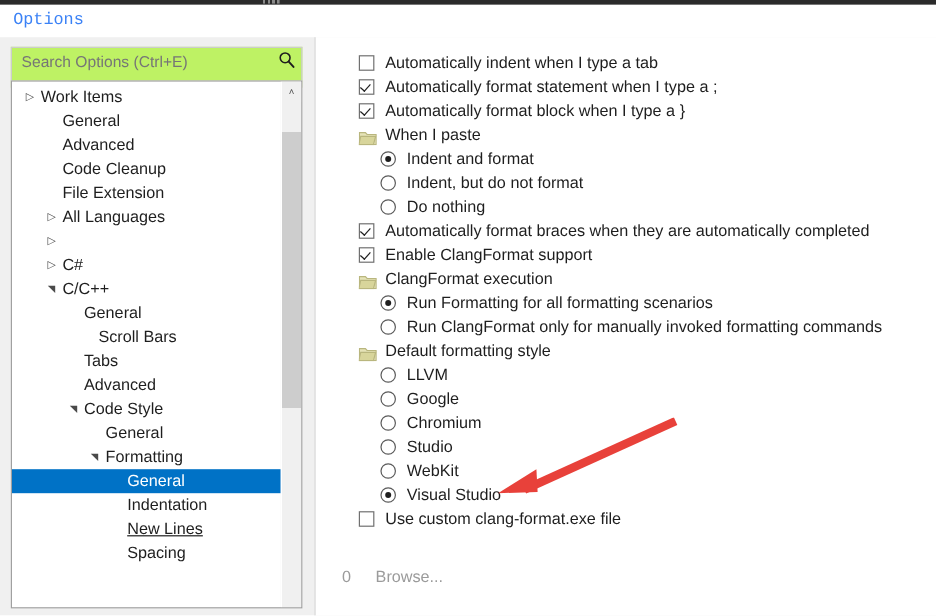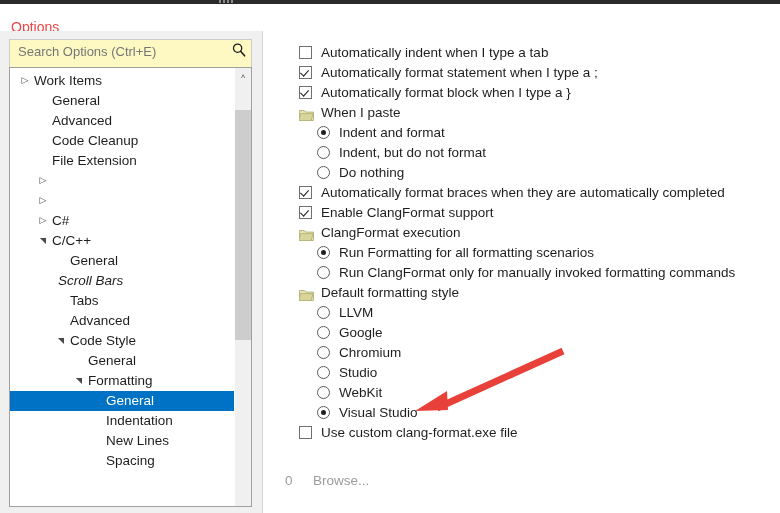--- a/index.html
+++ b/index.html
@@ -36,24 +36,25 @@
 
   
   .titlebar {
     position: absolute;
     left: 0; top: 4px;
     width: 780px; height: 27px;
     background: #ffffff;
   }
   .titlebar .title {
     position: absolute;
-    left: 11px; top: 15px;
+    left: 11px; top: 5px;
     font-size: 14px;
-    color: #ef4444;
-    white-space: nowrap;
+    color: #3b82f6;
+    white-space: nowrap;
+    font-family: Liberation Mono, monospace;
   }
 
   
   .dialog-body {
     position: absolute;
     left: 0; top: 31px;
     width: 780px; height: 482px;
     background: #f0f0f0;
   }
 
@@ -61,21 +62,21 @@
   .left-pane {
     position: absolute;
     left: 0; top: 0;
     width: 260px; height: 482px;
   }
 
   .search-box {
     position: absolute;
     left: 9px; top: 8px;
     width: 243px; height: 34px;
-    background: #fef9c3;
+    background: #bef264;
     border: 1px solid #cccccc;
     box-sizing: border-box;
   }
   .search-input {
     position: absolute;
     left: 6px; top: 0px;
     width: 205px; height: 20px;
     border: 0;
     outline: 0;
     background: transparent;
@@ -290,37 +291,38 @@
             <span class="tlabel" style="left: 42px;">Advanced</span>
           </div>
           <div class="tree-row">
             <span class="tlabel" style="left: 42px;">Code Cleanup</span>
           </div>
           <div class="tree-row">
             <span class="tlabel" style="left: 42px;">File Extension</span>
           </div>
           <div class="tree-row">
             <span class="glyph" style="left: 26px;">▷</span>
+            <span class="tlabel" style="left: 42px;">All Languages</span>
           </div>
           <div class="tree-row">
             <span class="glyph" style="left: 26px;">▷</span>
           </div>
           <div class="tree-row">
             <span class="glyph" style="left: 26px;">▷</span>
             <span class="tlabel" style="left: 42px;">C#</span>
           </div>
           <div class="tree-row">
             <span class="glyph" style="left: 26px; font-size: 8px; transform: rotate(-90deg);">◢</span>
             <span class="tlabel" style="left: 42px;">C/C++</span>
           </div>
           <div class="tree-row">
             <span class="tlabel" style="left: 60px;">General</span>
           </div>
           <div class="tree-row">
-            <span class="tlabel" style="left: 48px; font-style: italic;">Scroll Bars</span>
+            <span class="tlabel" style="left: 72px;">Scroll Bars</span>
           </div>
           <div class="tree-row">
             <span class="tlabel" style="left: 60px;">Tabs</span>
           </div>
           <div class="tree-row">
             <span class="tlabel" style="left: 60px;">Advanced</span>
           </div>
           <div class="tree-row">
             <span class="glyph" style="left: 44px; font-size: 8px; transform: rotate(-90deg);">◢</span>
             <span class="tlabel" style="left: 60px;">Code Style</span>
@@ -332,21 +334,21 @@
             <span class="glyph" style="left: 62px; font-size: 8px; transform: rotate(-90deg);">◢</span>
             <span class="tlabel" style="left: 78px;">Formatting</span>
           </div>
           <div class="tree-row selected">
             <span class="tlabel" style="left: 96px;">General</span>
           </div>
           <div class="tree-row">
             <span class="tlabel" style="left: 96px;">Indentation</span>
           </div>
           <div class="tree-row">
-            <span class="tlabel" style="left: 96px;">New Lines</span>
+            <span class="tlabel" style="left: 96px; text-decoration: underline;">New Lines</span>
           </div>
           <div class="tree-row">
             <span class="tlabel" style="left: 96px;">Spacing</span>
           </div>
         </div>
       <div class="tree-scroll">
         <div class="sb-btn up">˄</div>
         <div class="sb-thumb"></div>
       </div>
     </div>

